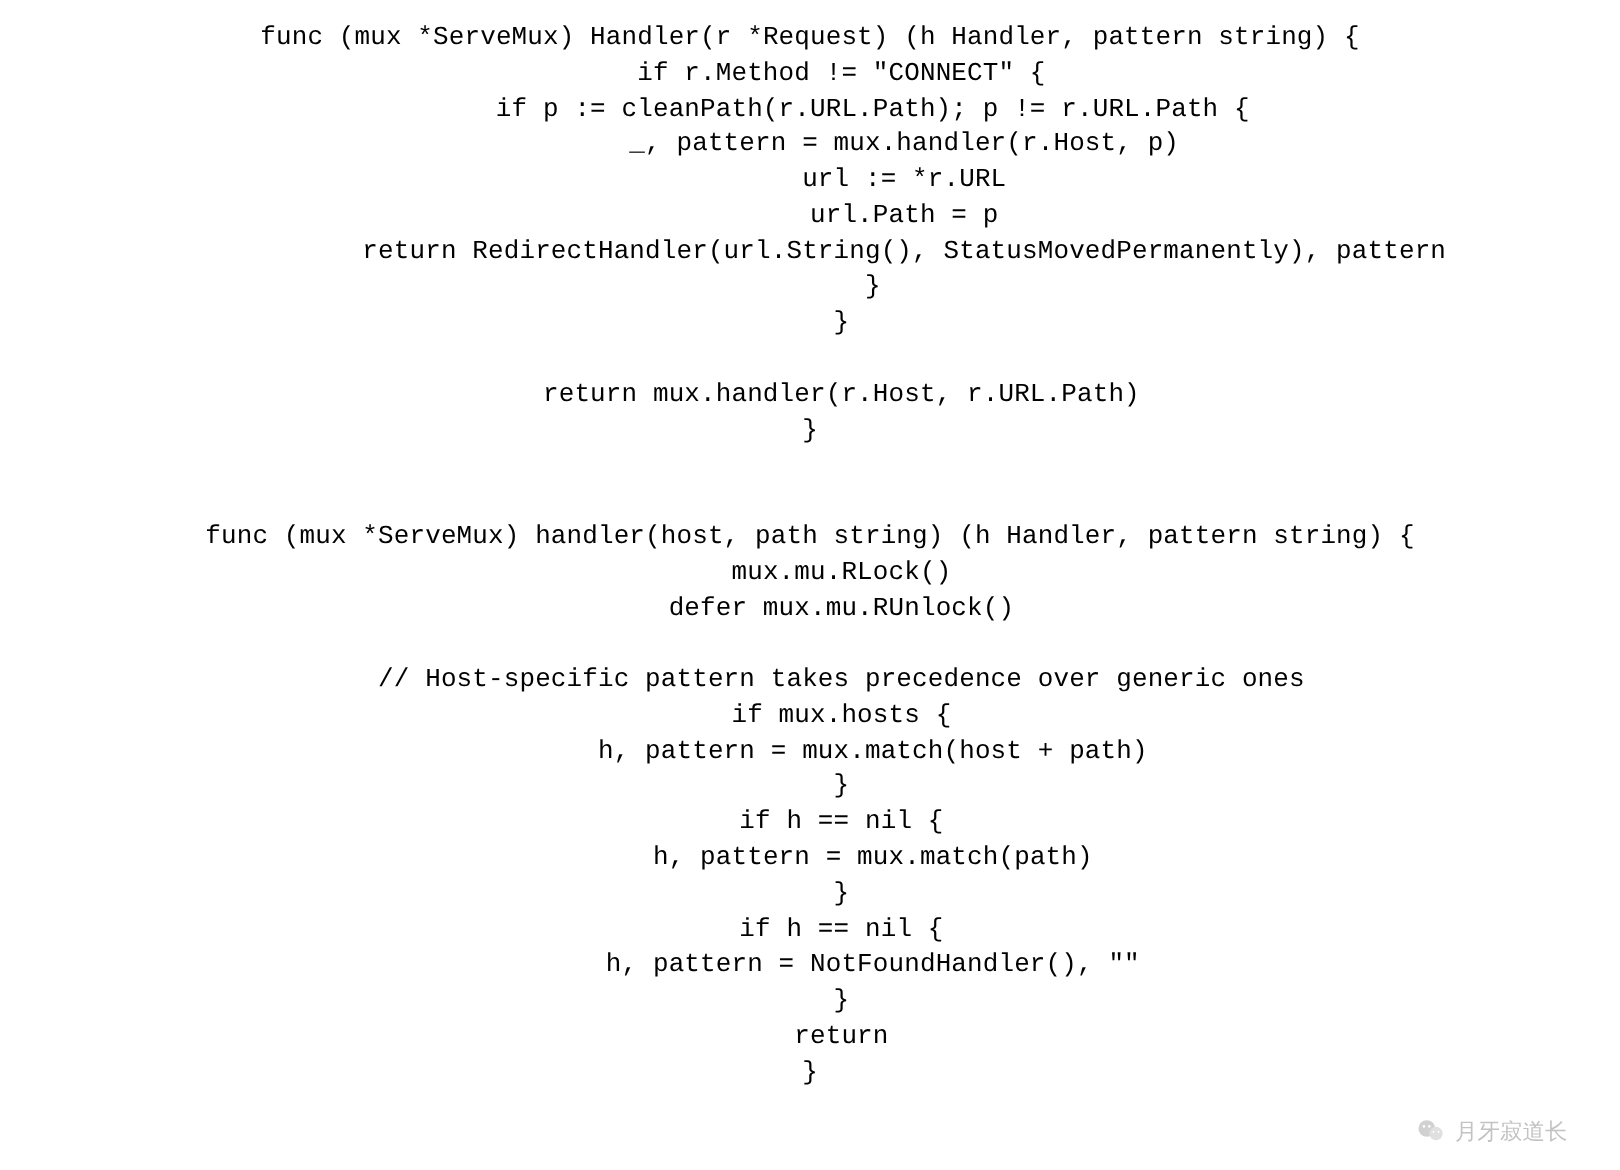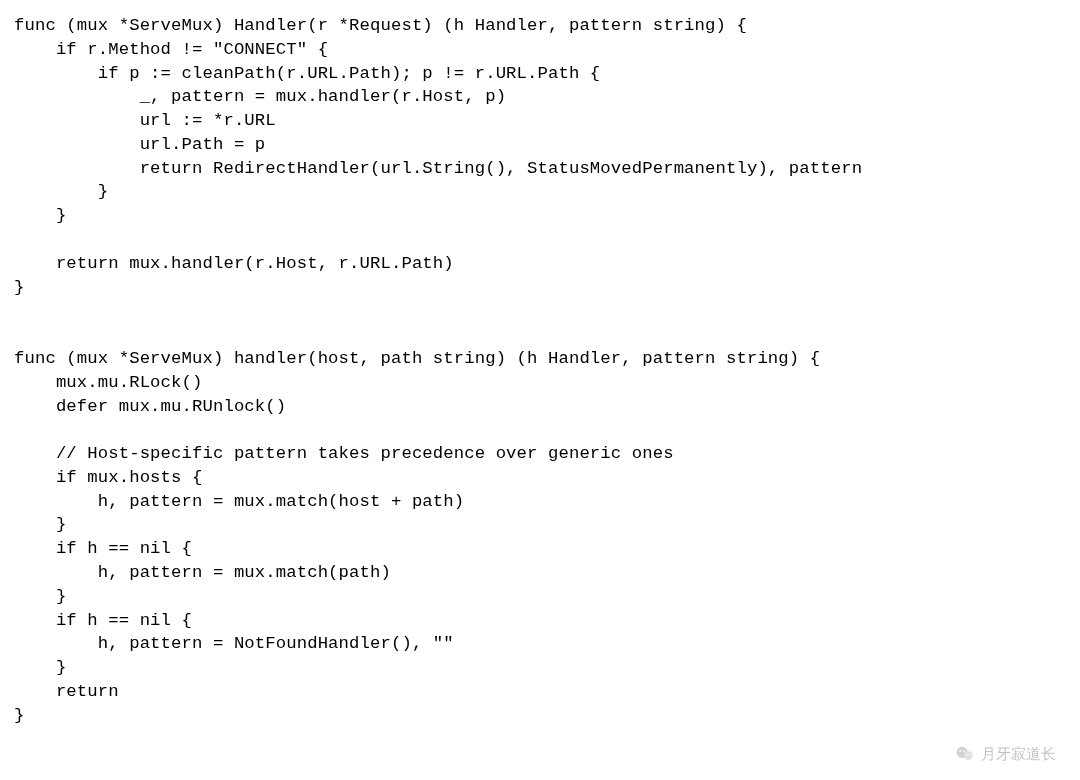--- a/index.html
+++ b/index.html
@@ -12,24 +12,25 @@
   }
   pre.code {
     margin: 0;
     padding: 14px 14px 14px 14px;
     font-family: "Courier New", Courier, monospace;
     font-size: 17.3px;
     line-height: 1.375;
     color: #000000;
     white-space: pre;
     letter-spacing: 0.1px;
+    text-align: center;
   }
   .watermark {
     position: absolute;
-    right: 24px;
+    right: 35px;
     bottom: 16px;
     display: flex;
     align-items: center;
     gap: 6px;
     opacity: 0.45;
     color: #7a7a7a;
     font-family: "PingFang SC", "Microsoft YaHei", sans-serif;
     font-size: 15px;
   }
   .watermark .wm-icon {

